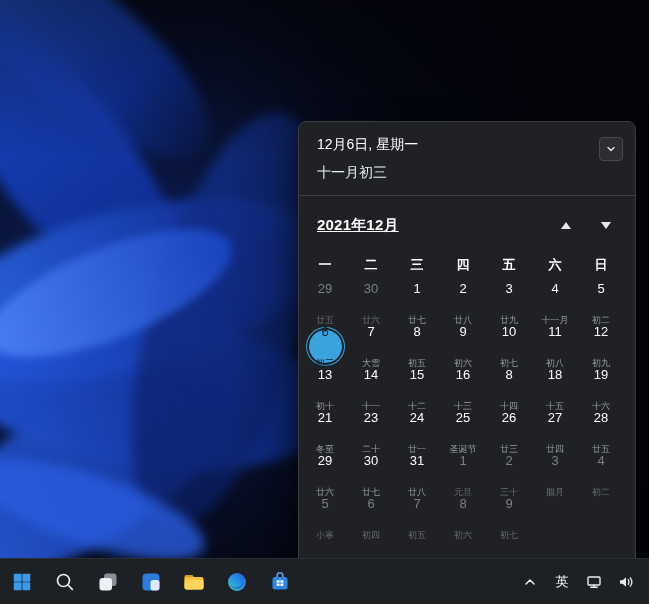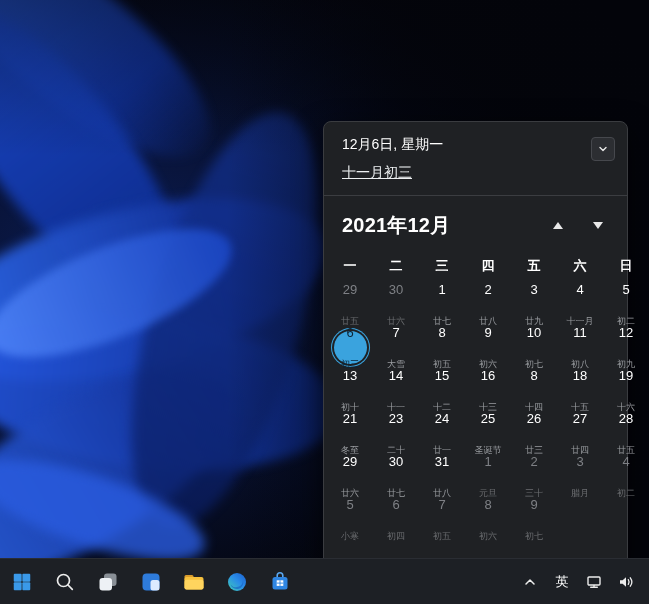--- a/index.html
+++ b/index.html
@@ -26,34 +26,34 @@
   .p8{ left:-30px;  top:475px;  width:240px; height:70px;  transform:rotate(18deg);  background:#2a5ce0; opacity:.8;}
   .vignette{
     position:absolute; inset:0;
     background:
       linear-gradient(90deg, rgba(3,4,10,0) 35%, rgba(3,4,10,.72) 62%, rgba(3,4,10,.95) 85%),
       linear-gradient(180deg, rgba(3,4,10,.45) 0%, rgba(3,4,10,0) 28%);
   }
 
   
   .calendar-panel{
-    position:absolute; left:323px; top:121px; width:305px;
+    position:absolute; left:298px; top:121px; width:338px;
     background:#1f2124; border:1px solid #3a3c40; border-radius:8px;
     box-shadow:0 10px 28px rgba(0,0,0,.65); color:#fff; z-index:5;
   }
   .cal-header{ display:flex; justify-content:space-between; align-items:flex-start; padding:14px 12px 13px 18px; }
   .cal-header .line1{ font-size:14px; margin-bottom:10px; color:#ffffff; }
-  .cal-header .line2{ font-size:14px; color:#eceff1;text-decoration:underline; }
+  .cal-header .line2{ font-size:14px; color:#eceff1; }
   .collapse-btn{
     width:24px; height:24px; border-radius:4px; background:#2c2e32; border:1px solid #46484d;
     display:flex; align-items:center; justify-content:center; cursor:pointer; margin-top:1px;
   }
   .cal-divider{ height:1px; background:#3b3d41; }
   .month-row{ display:flex; align-items:center; justify-content:space-between; padding:16px 16px 6px 18px; }
-  .month-label{ font-size:20px; font-weight:700; letter-spacing:.2px; cursor:pointer; }
+  .month-label{ font-size:15px; font-weight:700; letter-spacing:.2px; cursor:pointer;text-decoration:underline; }
   .month-arrows{ display:flex; gap:14px; }
   .arrow-btn{ width:26px; height:26px; display:flex; align-items:center; justify-content:center; cursor:pointer; border-radius:4px; }
   .tri-up{ width:0; height:0; border-left:5px solid transparent; border-right:5px solid transparent; border-bottom:7px solid #e8e8e8; }
   .tri-down{ width:0; height:0; border-left:5px solid transparent; border-right:5px solid transparent; border-top:7px solid #e8e8e8; }
 
   .weekday-row{ display:grid; grid-template-columns:repeat(7,46px); padding:8px 3px 2px; }
   .wd{ text-align:center; font-size:13px; font-weight:700; height:26px; line-height:26px; color:#ffffff; }
 
   .calendar-grid{ display:grid; grid-template-columns:repeat(7,46px); grid-auto-rows:43px; padding:2px 3px 26px; }
   .cell{ display:flex; align-items:center; justify-content:center; cursor:pointer; }

